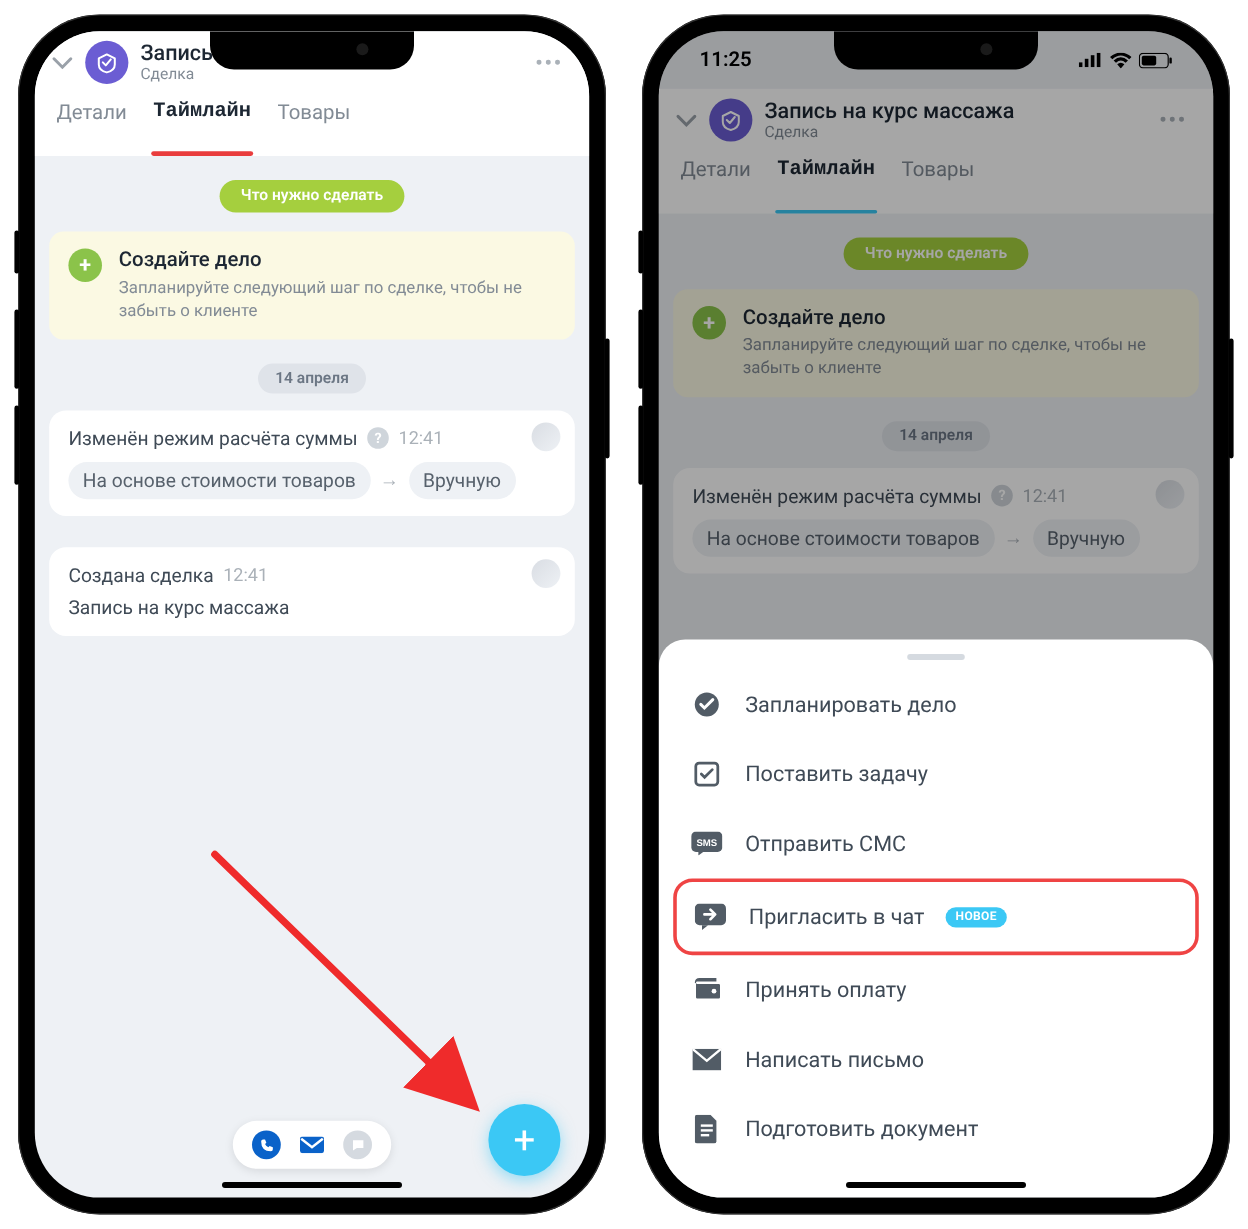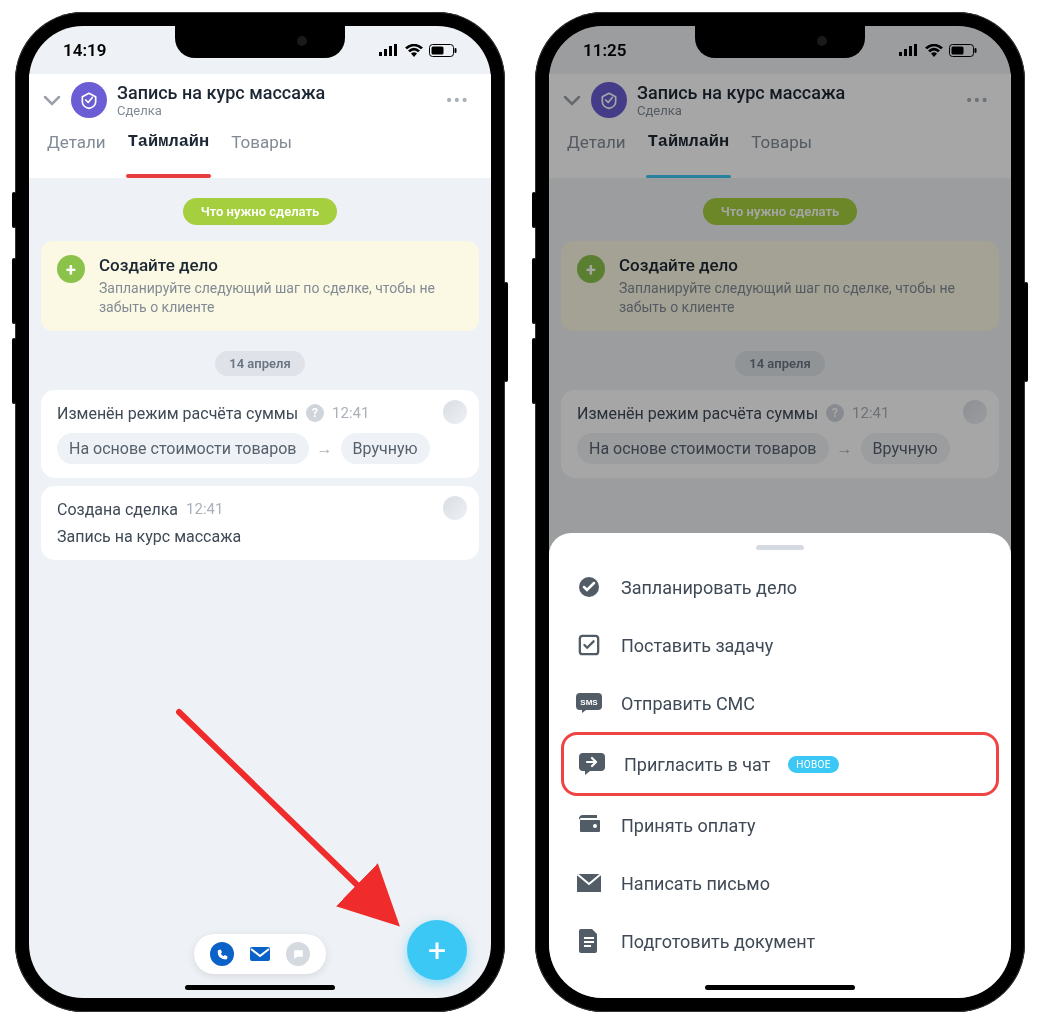--- a/index.html
+++ b/index.html
@@ -124,21 +124,21 @@
     flex-shrink:0; font-size:18px; font-weight:bold;
   }
   .create-title{font-size:17px;color:#1d2733;font-weight:500;}
   .create-desc{font-size:14px;color:#828b95;margin-top:4px;line-height:1.35;}
   .date-pill{
     display:block;margin:20px auto 14px;width:fit-content;
     background:#dfe3e9;color:#6b7684;font-size:13px;font-weight:600;
     padding:5px 14px;border-radius:14px;
   }
   .event-card{
-    background:#fff;border-radius:14px;padding:14px 16px;margin-bottom:8px;
+    background:#fff;border-radius:14px;padding:14px 16px;margin-bottom:26px;
     position:relative;
   }
   .event-title-row{display:flex;align-items:center;gap:8px;}
   .event-title{font-size:16px;color:#3f4a56;}
   .qmark{width:18px;height:18px;border-radius:50%;background:#cfd5db;color:#fff;
     display:flex;align-items:center;justify-content:center;font-size:12px;font-weight:700;}
   .event-time{color:#aab1b8;font-size:15px;}
   .event-avatar{position:absolute;top:10px;right:12px;width:24px;height:24px;
     border-radius:50%;background:linear-gradient(135deg,#d9dde3,#eef1f5);}
   .chips{display:flex;gap:8px;margin-top:10px;align-items:center;flex-wrap:wrap;}
@@ -174,21 +174,21 @@
   }
   .sheet-handle{width:48px;height:5px;background:#d5dae0;border-radius:3px;
     margin:2px auto 8px;}
   .sheet-item{
     display:flex;align-items:center;gap:18px;padding:15px 26px;
     font-size:18px;color:#3f4a56;
   }
   .sheet-icon{width:28px;height:28px;display:flex;align-items:center;
     justify-content:center;color:#525c66;flex-shrink:0;}
   .badge-new{
-    background:#3bc8f5;color:#fff;font-size:10px;font-weight:400;
+    background:#3bc8f5;color:#fff;font-size:10px;font-weight:700;
     padding:3px 8px;border-radius:10px;letter-spacing:.3px;
   }
   .highlight-box{
     border:3px solid #ef4444;border-radius:16px;
     margin:0 12px;
   }
   
   .sidebtn{position:absolute;background:#000;border-radius:3px;}
   .sb-left1{left:-3px;top:180px;width:4px;height:36px;}
   .sb-left2{left:-3px;top:246px;width:4px;height:66px;}
@@ -198,39 +198,20 @@
 </head>
 <body>
 
 <div class="phone">
   <div class="sidebtn sb-left1"></div>
   <div class="sidebtn sb-left2"></div>
   <div class="sidebtn sb-left3"></div>
   <div class="sidebtn sb-right"></div>
   <div class="screen">
     <div class="notch"></div>
-    <div class="status-bar">
-      <span>14:19</span>
-      <div class="status-icons">
-        <svg width="20" height="12" viewBox="0 0 20 12">
-            <rect x="0" y="8" width="3" height="4" fill="#000"></rect>
-            <rect x="5" y="5" width="3" height="7" fill="#000"></rect>
-            <rect x="10" y="2" width="3" height="10" fill="#000"></rect>
-            <rect x="15" y="0" width="3" height="12" fill="#000"></rect>
-          </svg>
-        <svg width="18" height="13" viewBox="0 0 18 13">
-            <path d="M9 13 L6 9.5 Q9 7 12 9.5 Z M3 6.5 Q9 1 15 6.5 L13 8.3 Q9 4.5 5 8.3 Z M0 3.5 Q9 -4 18 3.5 L16 5.3 Q9 -1 2 5.3 Z" fill="#000"></path>
-          </svg>
-        <svg width="28" height="13" viewBox="0 0 28 13">
-            <rect x="0.5" y="0.5" width="24" height="12" rx="3" fill="none" stroke="#000" stroke-width="1"></rect>
-            <rect x="2.5" y="2.5" width="12" height="8" rx="1.5" fill="#000"></rect>
-            <rect x="25.5" y="4" width="2" height="5" rx="1" fill="#000"></rect>
-          </svg>
-      </div>
-    </div>
 
     <div class="header">
       <div class="header-top">
         <span class="chevron">
           <svg width="18" height="12" viewBox="0 0 18 12">
               <path d="M2 3 L9 10 L16 3" stroke="#9aa1a9" stroke-width="2.5" fill="none" stroke-linecap="round"></path>
             </svg>
         </span>
         <div class="deal-icon">
           <svg width="20" height="20" viewBox="0 0 24 24">

